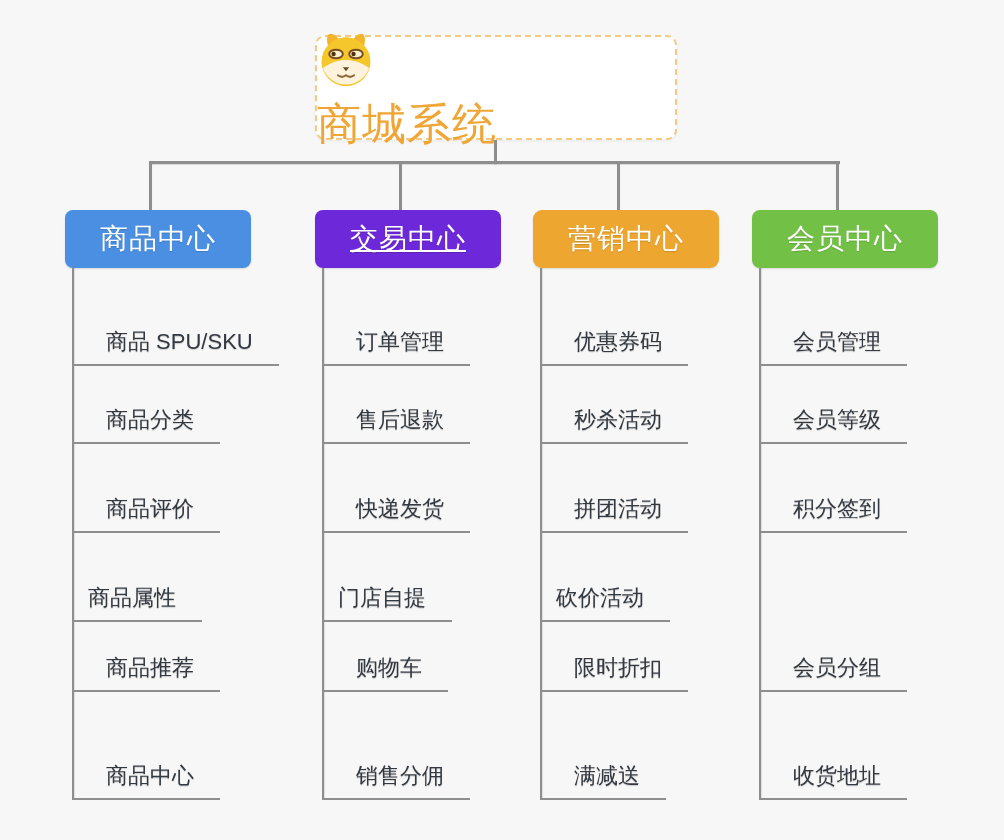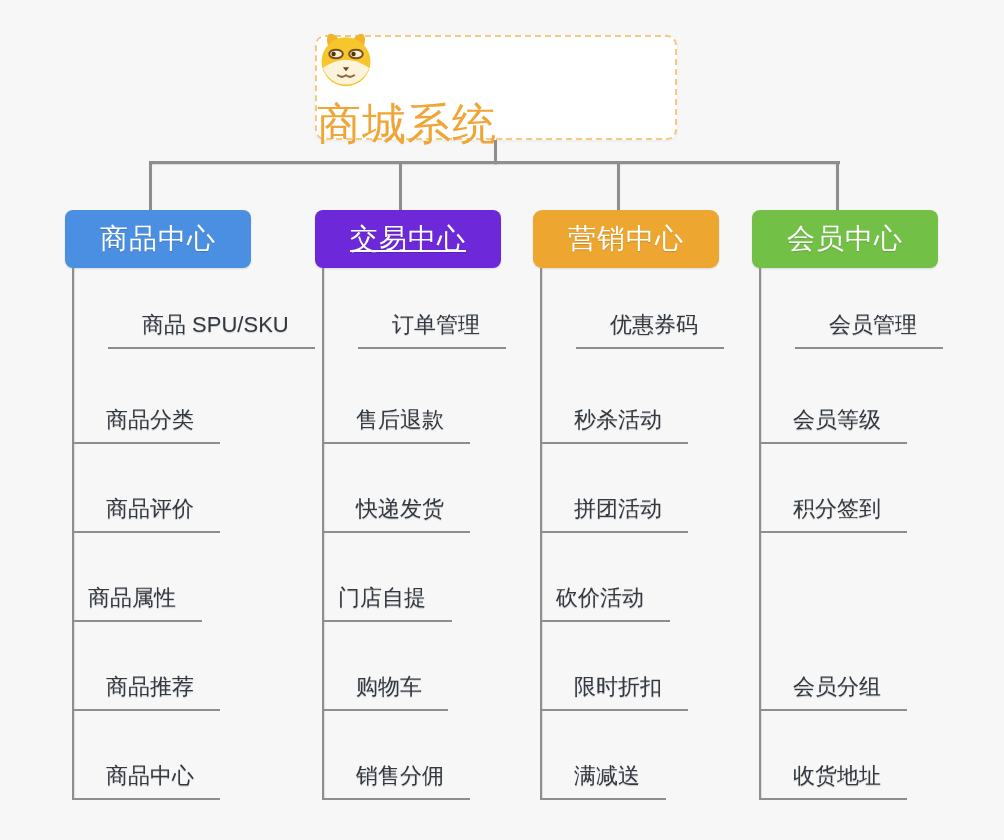--- a/index.html
+++ b/index.html
@@ -47,22 +47,22 @@
     background: #8e8e8e; box-shadow: 1px 0 1px rgba(0,0,0,0.10);
   }
   .child {
     position: absolute; left: 14px;
     display: inline-block; white-space: nowrap;
     font-size: 22px; line-height: 28px; color: #333941;
     padding: 0 26px 8px 34px;
     border-bottom: 2px solid #8e8e8e;
     text-shadow: 0 1px 1px rgba(0,0,0,0.18);
   }
-  .r0 { top: 101px; margin-left: 36px; } .r1 { top: 196px; } .r2 { top: 285px; }
-  .r3 { top: 374px; padding-left: 16px; } .r4 { top: 463px; text-align: center; } .r5 { top: 552px; }
+  .r0 { top: 118px; } .r1 { top: 196px; } .r2 { top: 285px; }
+  .r3 { top: 374px; padding-left: 16px; } .r4 { top: 444px; text-align: center; } .r5 { top: 552px; }
 
   .col-0 { left: 58px; }  .col-1 { left: 308px; }
   .col-2 { left: 526px; } .col-3 { left: 745px; }
 </style>
 </head>
 <body>
 
 <div class="stage">
 
   <div class="root-node">

